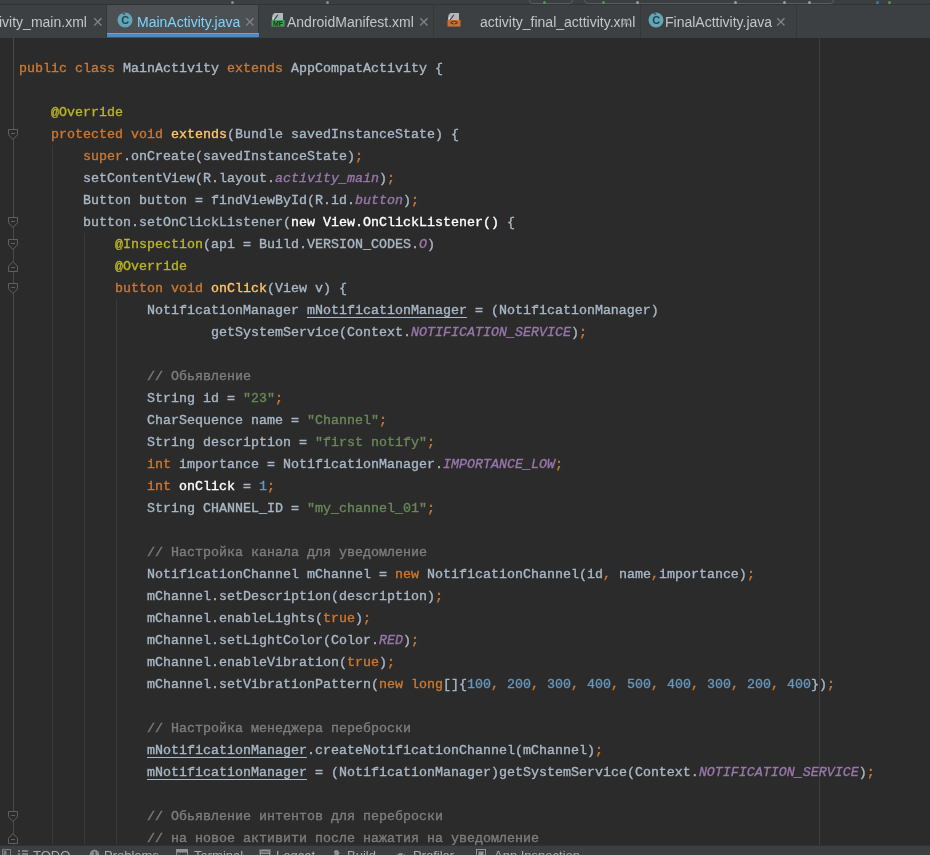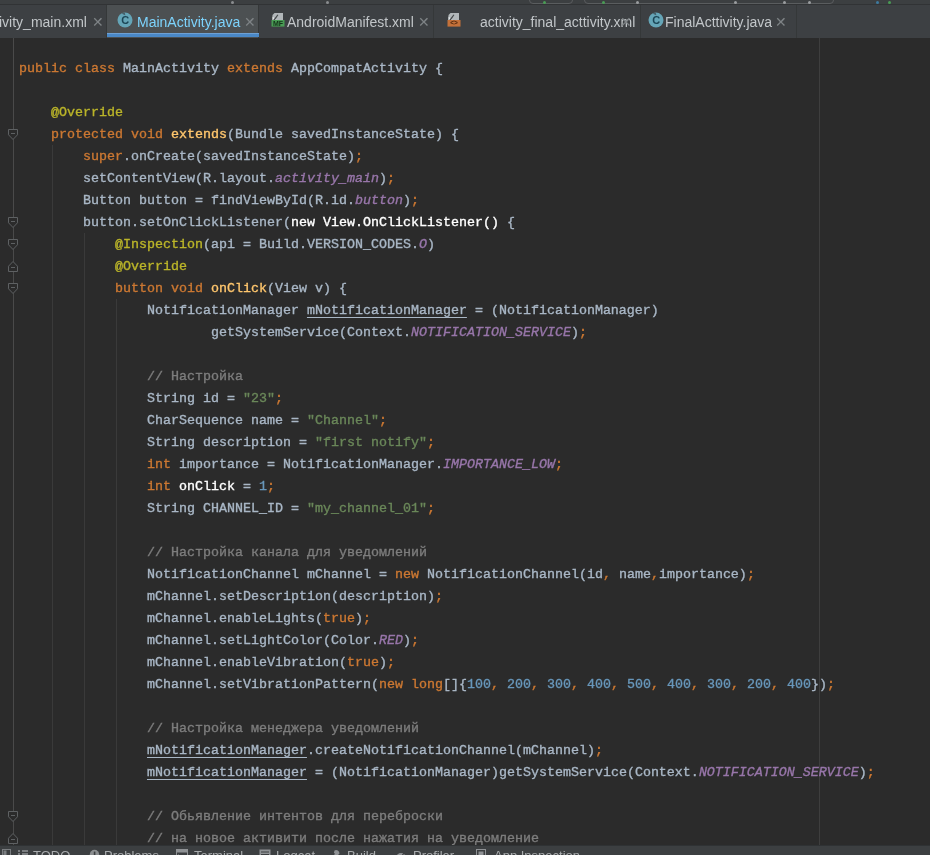--- a/index.html
+++ b/index.html
@@ -113,37 +113,37 @@
         <span class="k">super</span>.onCreate(savedInstanceState)<span class="k">;</span>
         setContentView(R.layout.<span class="f">activity_main</span>)<span class="k">;</span>
         Button button = findViewById(R.id.<span class="f">button</span>)<span class="k">;</span>
         button.setOnClickListener(<span class="g">new View.OnClickListener() </span>{
             <span class="a">@Inspection</span>(api = Build.VERSION_CODES.<span class="f">O</span>)
             <span class="a">@Override</span>
             <span class="k">button void</span> <span class="m">onClick</span>(View v) {
                 NotificationManager <span class="u">mNotificationManager</span> = (NotificationManager)
                         getSystemService(Context.<span class="f">NOTIFICATION_SERVICE</span>)<span class="k">;</span>
 
-                <span class="c">// Настройка</span>
+                <span class="c">// Обьявление</span>
                 String id = <span class="s">"23"</span><span class="k">;</span>
                 CharSequence name = <span class="s">"Channel"</span><span class="k">;</span>
                 String description = <span class="s">"first notify"</span><span class="k">;</span>
                 <span class="k">int</span> importance = NotificationManager.<span class="f">IMPORTANCE_LOW</span><span class="k">;</span>
                 <span class="k">int</span> <span class="g">onClick</span> = <span class="n">1</span><span class="k">;</span>
                 String CHANNEL_ID = <span class="s">"my_channel_01"</span><span class="k">;</span>
 
-                <span class="c">// Настройка канала для уведомлений</span>
+                <span class="c">// Настройка канала для уведомление</span>
                 NotificationChannel mChannel = <span class="k">new</span> NotificationChannel(id<span class="k">,</span> name<span class="k">,</span>importance)<span class="k">;</span>
                 mChannel.setDescription(description)<span class="k">;</span>
                 mChannel.enableLights(<span class="k">true</span>)<span class="k">;</span>
                 mChannel.setLightColor(Color.<span class="f">RED</span>)<span class="k">;</span>
                 mChannel.enableVibration(<span class="k">true</span>)<span class="k">;</span>
                 mChannel.setVibrationPattern(<span class="k">new long</span>[]{<span class="n">100</span><span class="k">,</span> <span class="n">200</span><span class="k">,</span> <span class="n">300</span><span class="k">,</span> <span class="n">400</span><span class="k">,</span> <span class="n">500</span><span class="k">,</span> <span class="n">400</span><span class="k">,</span> <span class="n">300</span><span class="k">,</span> <span class="n">200</span><span class="k">,</span> <span class="n">400</span>})<span class="k">;</span>
 
-                <span class="c">// Настройка менеджера уведомлений</span>
+                <span class="c">// Настройка менеджера переброски</span>
                 <span class="u">mNotificationManager</span>.createNotificationChannel(mChannel)<span class="k">;</span>
                 <span class="u">mNotificationManager</span> = (NotificationManager)getSystemService(Context.<span class="f">NOTIFICATION_SERVICE</span>)<span class="k">;</span>
 
                 <span class="c">// Обьявление интентов для переброски</span>
                 <span class="c">// на новое активити после нажатия на уведомление</span></pre>
   <svg class="fold" style="top:90px" width="12" height="13" viewBox="0 0 12 13">
         <path d="M1.5 1.5 h9 v5.3 l-4.5 4.7 l-4.5 -4.7 z" fill="#2b2b2b" stroke="#5e6163"></path>
         <line x1="4" y1="5.5" x2="8" y2="5.5" stroke="#5e6163"></line>
       </svg>
   <svg class="fold" style="top:178px" width="12" height="13" viewBox="0 0 12 13">

